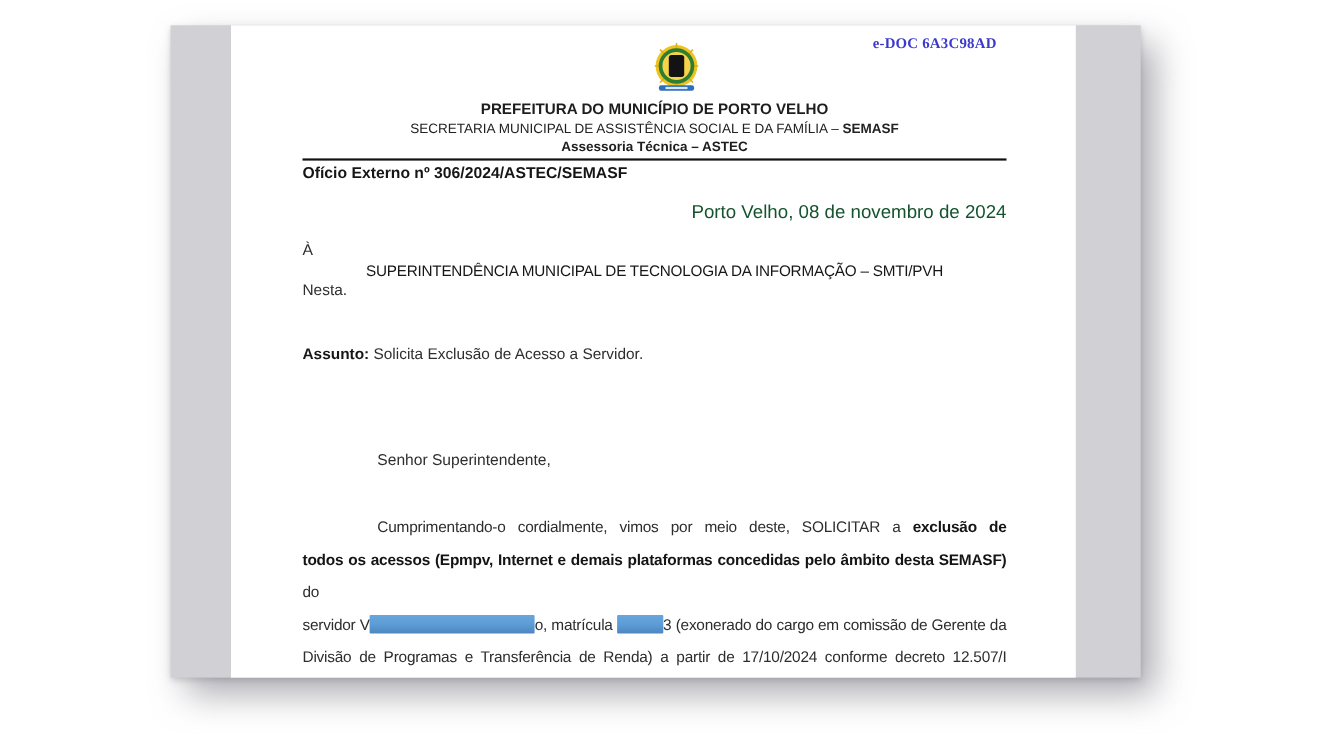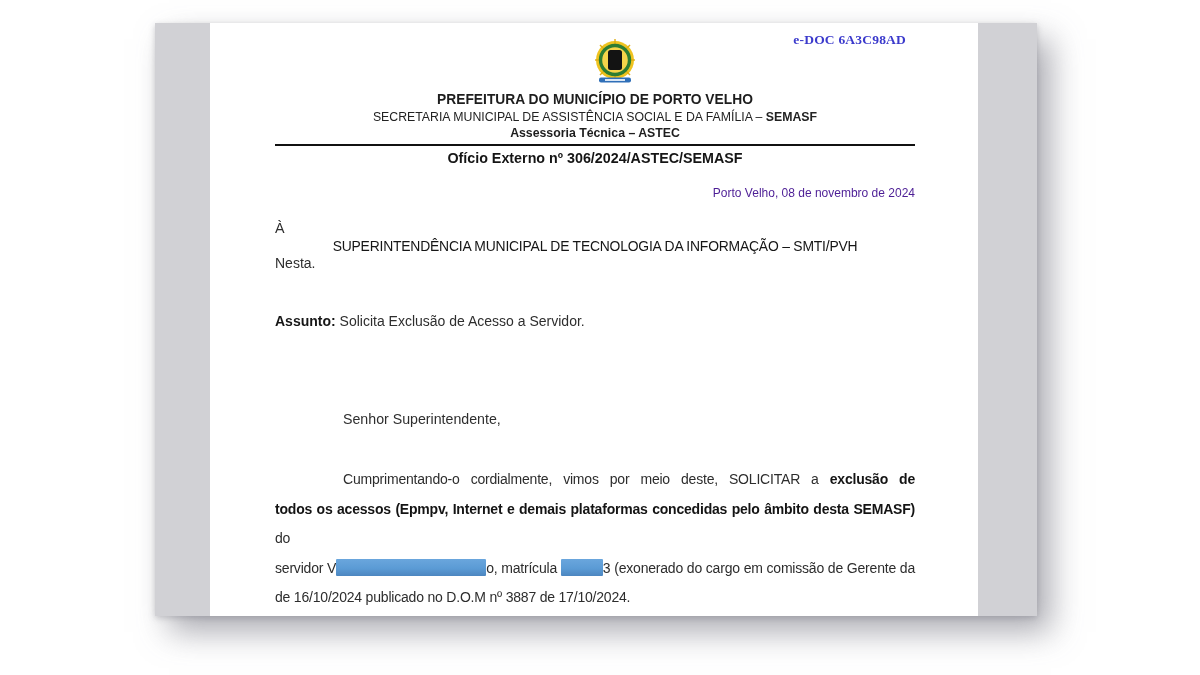--- a/index.html
+++ b/index.html
@@ -42,22 +42,22 @@
     margin-top: 16px;
     height: 49px;
     text-align: center;
   }
   .logo-wrap svg { position: relative; left: 20px; }
   .hdr1 { margin-top: 3px; font-size: 13.8px; font-weight: bold; line-height: 17px; text-align: center; color: #1d1d1d; }
   .hdr2 { margin-top: 1px; font-size: 12.3px; line-height: 16px; text-align: center; color: #222; }
   .hdr2 b { font-weight: bold; text-align: center; }
   .hdr3 { font-size: 12.3px; font-weight: bold; line-height: 16px; text-align: center; color: #1d1d1d; }
   .rule { margin-top: 3px; height: 2px; background: #111; }
-  .ref  { margin-top: 3px; font-size: 14.3px; font-weight: bold; line-height: 18px; color: #151515; text-align: center; }
-  .dateline { margin-top: 17px; font-size: 12px; line-height: 18px; text-align: right; color: #4c1d95; }
+  .ref  { margin-top: 3px; font-size: 14.3px; font-weight: bold; line-height: 18px; color: #151515; }
+  .dateline { margin-top: 17px; font-size: 17px; line-height: 18px; text-align: right; color: #14532d; }
   .addr-a    { margin-top: 17px; font-size: 14.3px; line-height: 19px; color: #2e2e2e; }
   .addr-name { font-size: 13.9px; font-weight: normal; line-height: 17px; color: #161616; letter-spacing: -0.2px; text-align: center; }
   .addr-place{ font-size: 14px; line-height: 17px; color: #2e2e2e; }
   .subject { margin-top: 41px; font-size: 14px; line-height: 17px; color: #2e2e2e; }
   .subject b { font-weight: bold; color: #161616; text-align: right; }
   .greeting { margin-top: 80px; font-size: 14.2px; line-height: 18px; text-indent: 68px; color: #2e2e2e; }
   .bodytext { margin-top: 37px; font-size: 14px; letter-spacing: -0.2px; color: #2d2d2d; }
   .jline { line-height: 29.5px; text-align: justify; text-align-last: justify; }
   .jline b { font-weight: bold; color: #141414; }
   .jline.first { text-indent: 68px; }
@@ -122,18 +122,19 @@
       <div class="addr-place">Nesta.</div>
 
       <div class="subject"><b>Assunto:</b><span> Solicita Exclusão de Acesso a Servidor.</span></div>
 
       <div class="greeting">Senhor Superintendente,</div>
 
       <div class="bodytext">
         <div class="jline first"><span>Cumprimentando-o cordialmente, vimos por meio deste, SOLICITAR a </span><b>exclusão de</b></div>
         <div class="jline"><b>todos os acessos (Epmpv, Internet e demais plataformas concedidas pelo âmbito desta SEMASF)</b><span> do</span></div>
         <div class="jline"><span>servidor V</span><span class="redact redact-name"></span><span>o, matrícula </span><span class="redact redact-id"></span><span>3 (exonerado do cargo em comissão de Gerente da</span></div>
+        <div class="jline">Divisão de Programas e Transferência de Renda) a partir de 17/10/2024 conforme decreto 12.507/I</div>
         <div class="jline last">de 16/10/2024 publicado no D.O.M nº 3887 de 17/10/2024.</div>
       </div>
 
     </div>
   </div>
 </div>
 
 </body></html>

